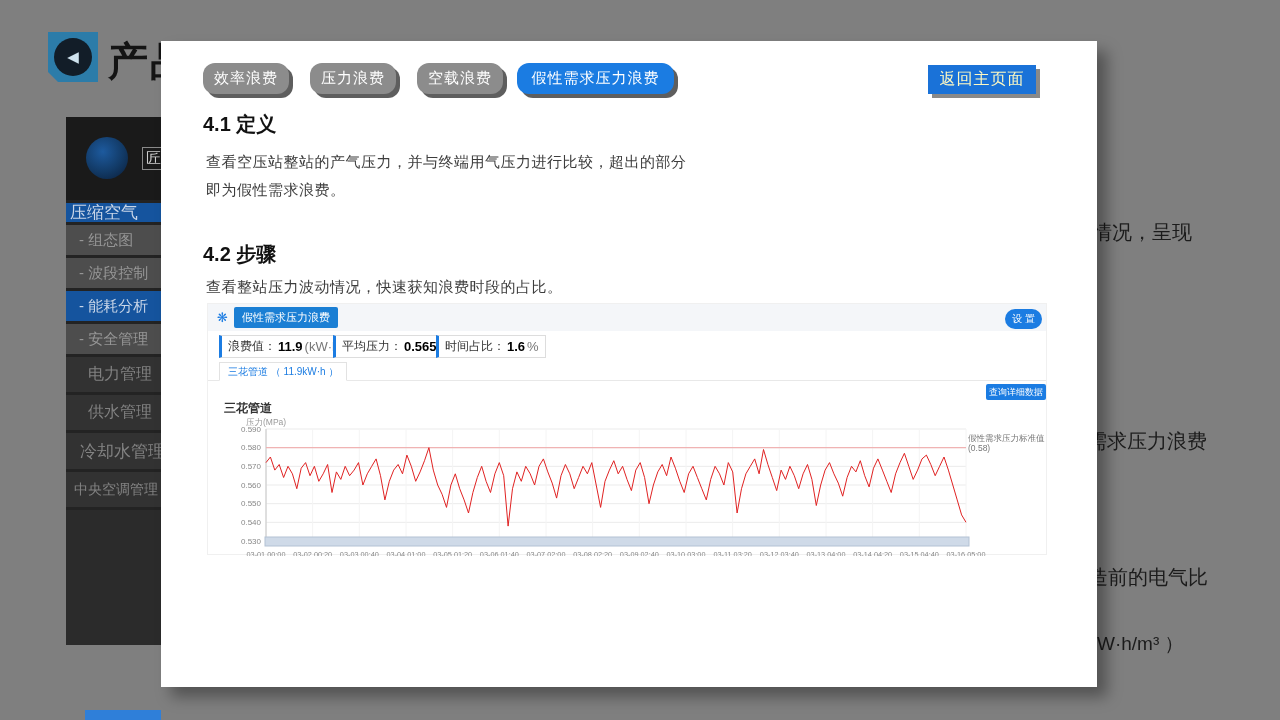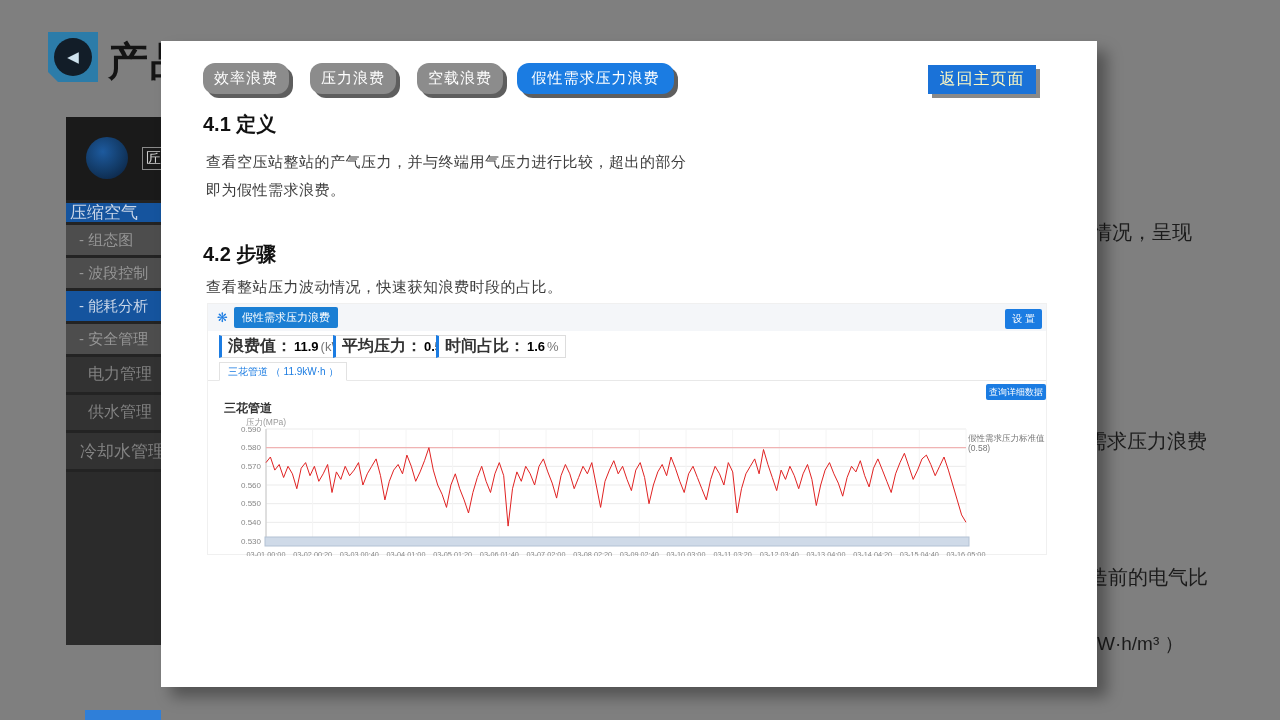--- a/index.html
+++ b/index.html
@@ -46,25 +46,25 @@
 
   .h-sec { position:absolute; left:42px; font-size:20px; font-weight:bold; color:#111; }
   .p-body { position:absolute; left:45px; font-size:15px; color:#3d3d3d; letter-spacing:0.5px; }
 
   
   .app { position:absolute; left:46px; top:262px; width:840px; height:252px; background:#fff; border:1px solid #f0f0f0; }
   .app-head { position:absolute; left:0; top:0; width:100%; height:27px; background:#f4f6f9; display:flex; align-items:center; }
   .app-head .wicon { color:#1b7ce2; font-size:13px; margin-left:9px; }
   .badge { margin-left:6px; background:#1b7fd4; color:#fff; font-size:11px; padding:3px 8px; border-radius:2px; white-space:nowrap; }
   .btn-settings { position:absolute; right:4px; top:5px; background:#1b7ce2; color:#fff; font-size:10px;
-    padding:3px 7px; border-radius:2px; cursor:pointer; white-space:nowrap; }
+    padding:3px 7px; border-radius:10px; cursor:pointer; white-space:nowrap; }
 
   .stat { position:absolute; top:31px; height:23px; background:#fff; border:1px solid #ddd; border-left:3px solid #1b7ce2;
     display:flex; align-items:center; padding:0 6px; white-space:nowrap; }
-  .stat .lbl { font-size:16px; color:#333;font-weight:bold; }
+  .stat .lbl { font-size:12px; color:#333; }
   .stat .val { font-size:13px; font-weight:bold; color:#000; margin:0 2px; }
   .stat .unit { font-size:13px; color:#777; }
 
   .pipe-tab { position:absolute; left:11px; top:58px; height:19px; padding:0 8px; background:#fff;
     border:1px solid #e2e2e2; border-bottom:1px solid #fff; color:#1b7ce2; font-size:10px;
     display:flex; align-items:center; z-index:2; cursor:pointer; white-space:nowrap; }
   .tab-line { position:absolute; left:0; top:76px; width:100%; border-bottom:1px solid #e8e8e8; }
   .btn-query { position:absolute; left:778px; top:80px; width:60px; height:16px; background:#1b7ce2; color:#fff;
     font-size:9px; display:flex; align-items:center; justify-content:center; border-radius:2px; cursor:pointer; white-space:nowrap; }
 
@@ -87,20 +87,21 @@
     <div class="sb-brand">匠</div>
   </div>
   <div class="sb-item first active">压缩空气</div>
   <div class="sb-item lv2">- 组态图</div>
   <div class="sb-item lv2">- 波段控制</div>
   <div class="sb-item lv2 active">- 能耗分析</div>
   <div class="sb-item lv2">- 安全管理</div>
   <div class="sb-item lv1">电力管理</div>
   <div class="sb-item lv1">供水管理</div>
   <div class="sb-item lv1 big">冷却水管理</div>
+  <div class="sb-item lv1 small">中央空调管理</div>
   <div class="sb-fill"></div>
 </div>
 
 <div class="frag" style="left:1092px; top:219px;">情况，呈现</div>
 <div class="frag" style="left:1087px; top:428px;">需求压力浪费</div>
 <div class="frag" style="left:1088px; top:564px;">造前的电气比</div>
 <div class="frag" style="left:1097px; top:631px; font-size:19px;">W·h/m³ ）</div>
 <div class="bg-el blue-strip"></div>
 
 <div class="panel">

